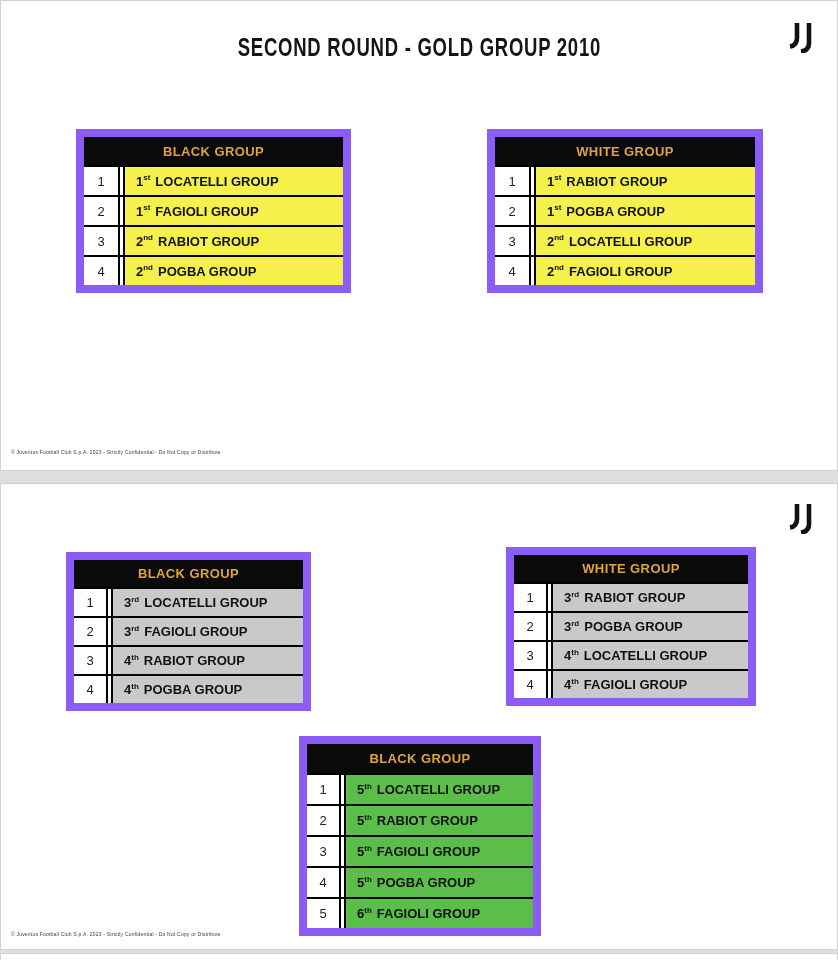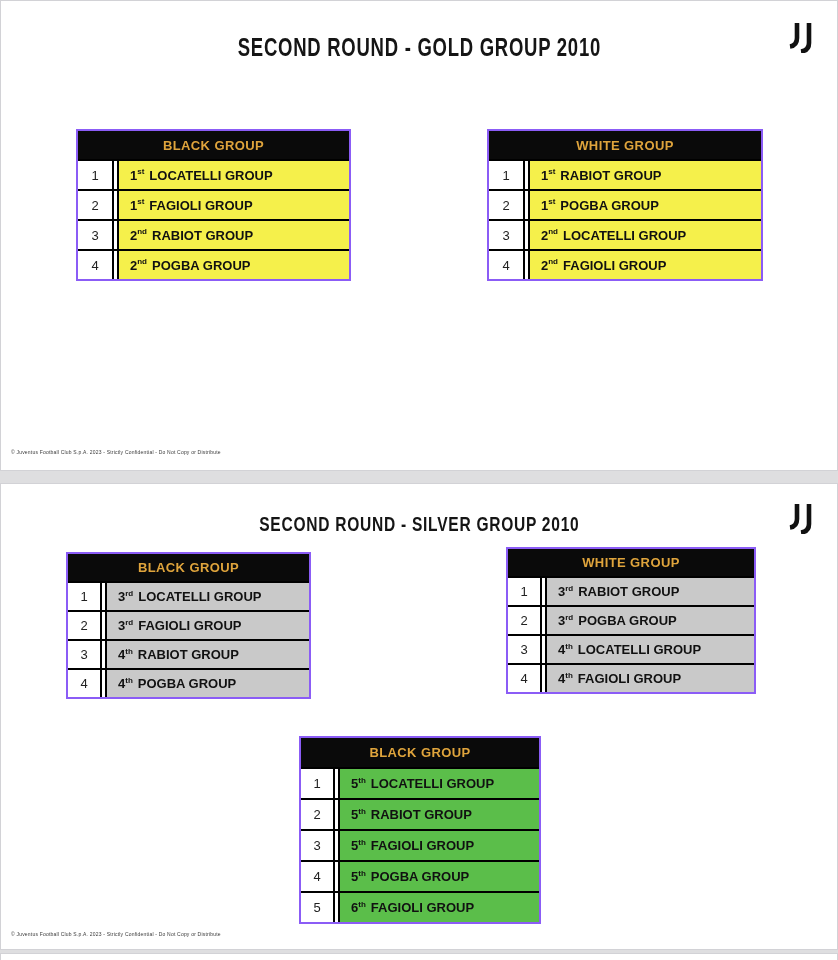--- a/index.html
+++ b/index.html
@@ -37,21 +37,21 @@
   #title-silver{top:28px;font-size:21px;}
   #title-bronze{top:222px;font-size:21px;}
 
   .logo{position:absolute;}
   #logo1{top:20px;right:22px;}
   #logo2{top:18px;right:22px;}
 
   
   .grp-table{
     position:absolute;
-    border:2px solid #8b5cf6;
+    border:8px solid #8b5cf6;
     background:#fff;
     box-sizing:border-box;
   }
   .thead{
     display:flex;align-items:center;justify-content:center;
     background:var(--header-bg,#0a0a0a);
     color:var(--gold,#DFA43C);
     font-weight:700;
     font-size:13px;
     letter-spacing:.4px;
@@ -205,23 +205,20 @@
 
 <div class="page" id="page2">
 
   <div class="logo" id="logo2">
     <svg width="27" height="32" viewBox="0 0 27 32" aria-hidden="true">
       <path d="M9 2 v15 q0 7.5 -7 8.5" fill="none" stroke="#111" stroke-width="4.6"></path>
       <path d="M21 2 v20 q0 7.5 -8 8.5" fill="none" stroke="#111" stroke-width="4.6"></path>
     </svg>
   </div>
 
-  <div class="slide-title" id="title-silver">
-    <span class="tt">SECOND ROUND - SILVER GROUP 2010</span>
-  </div>
 
   <div class="grp-table" id="t-silver-black">
     <div class="thead">BLACK GROUP</div>
   <div class="trow">
         <div class="num">1</div>
         <div class="team" style="background: rgb(201, 201, 201);">
           <span>3</span>
           <sup>rd</sup>
           <span class="tname">LOCATELLI GROUP</span>
         </div>

